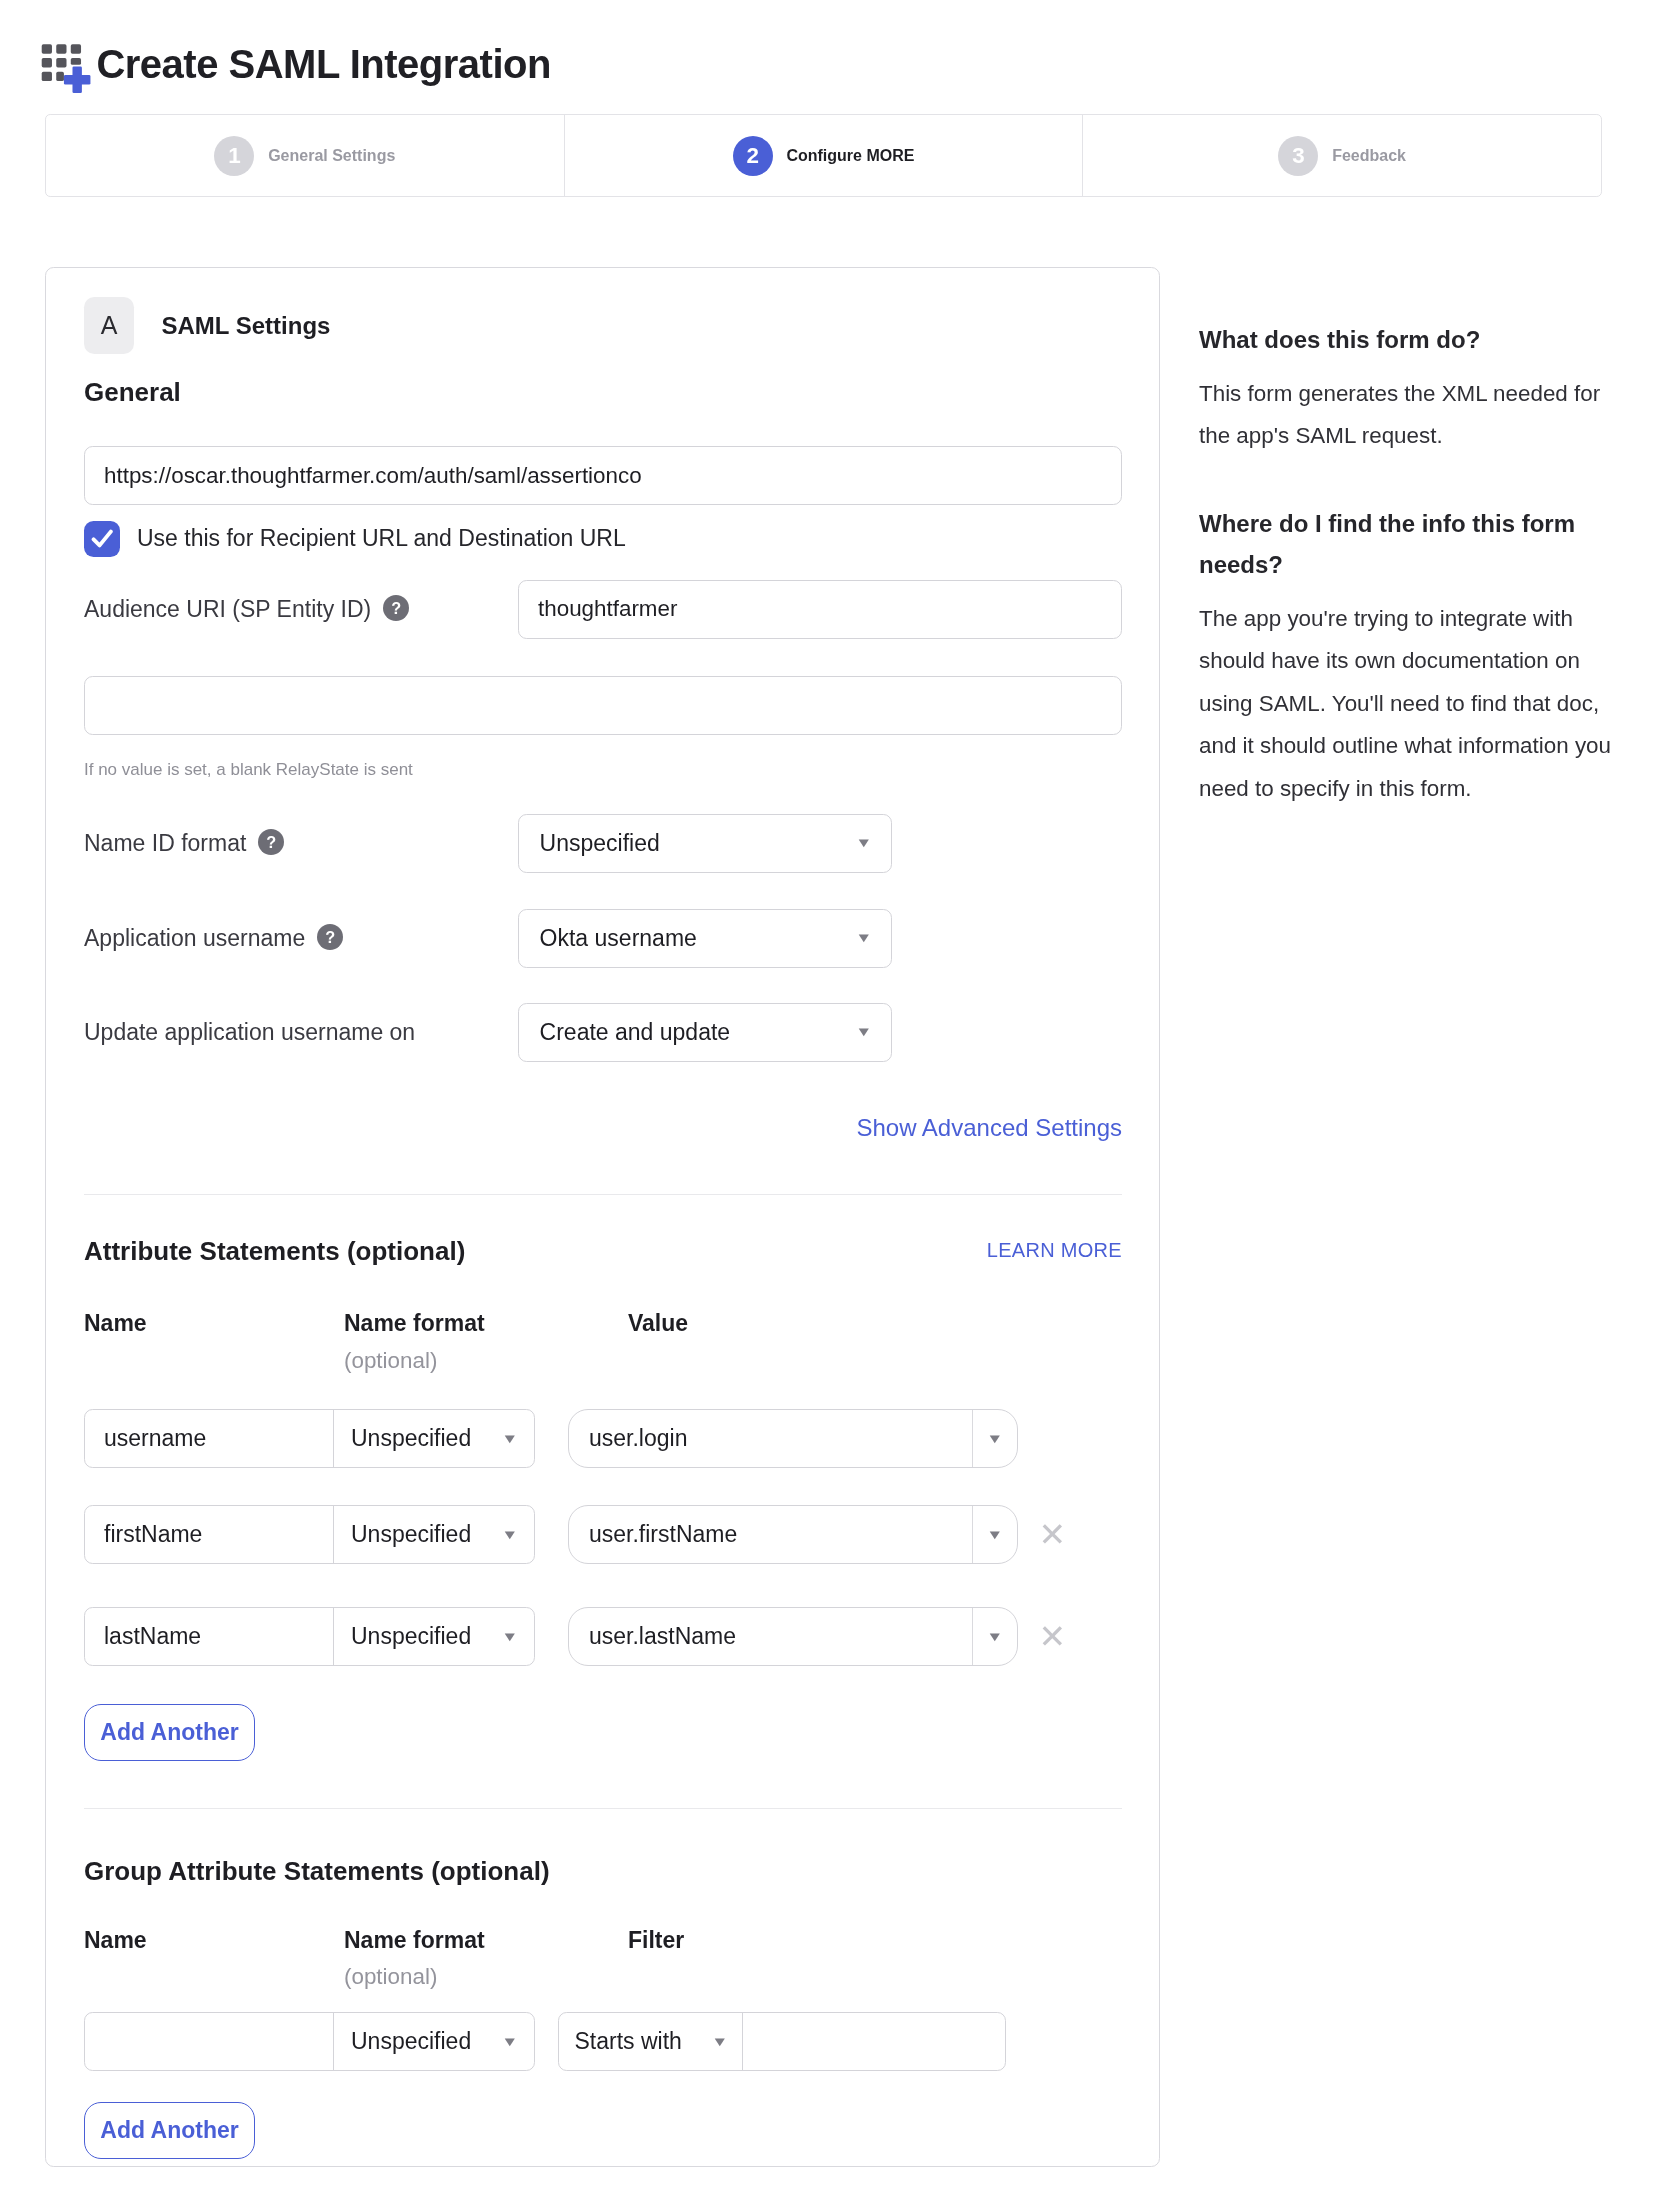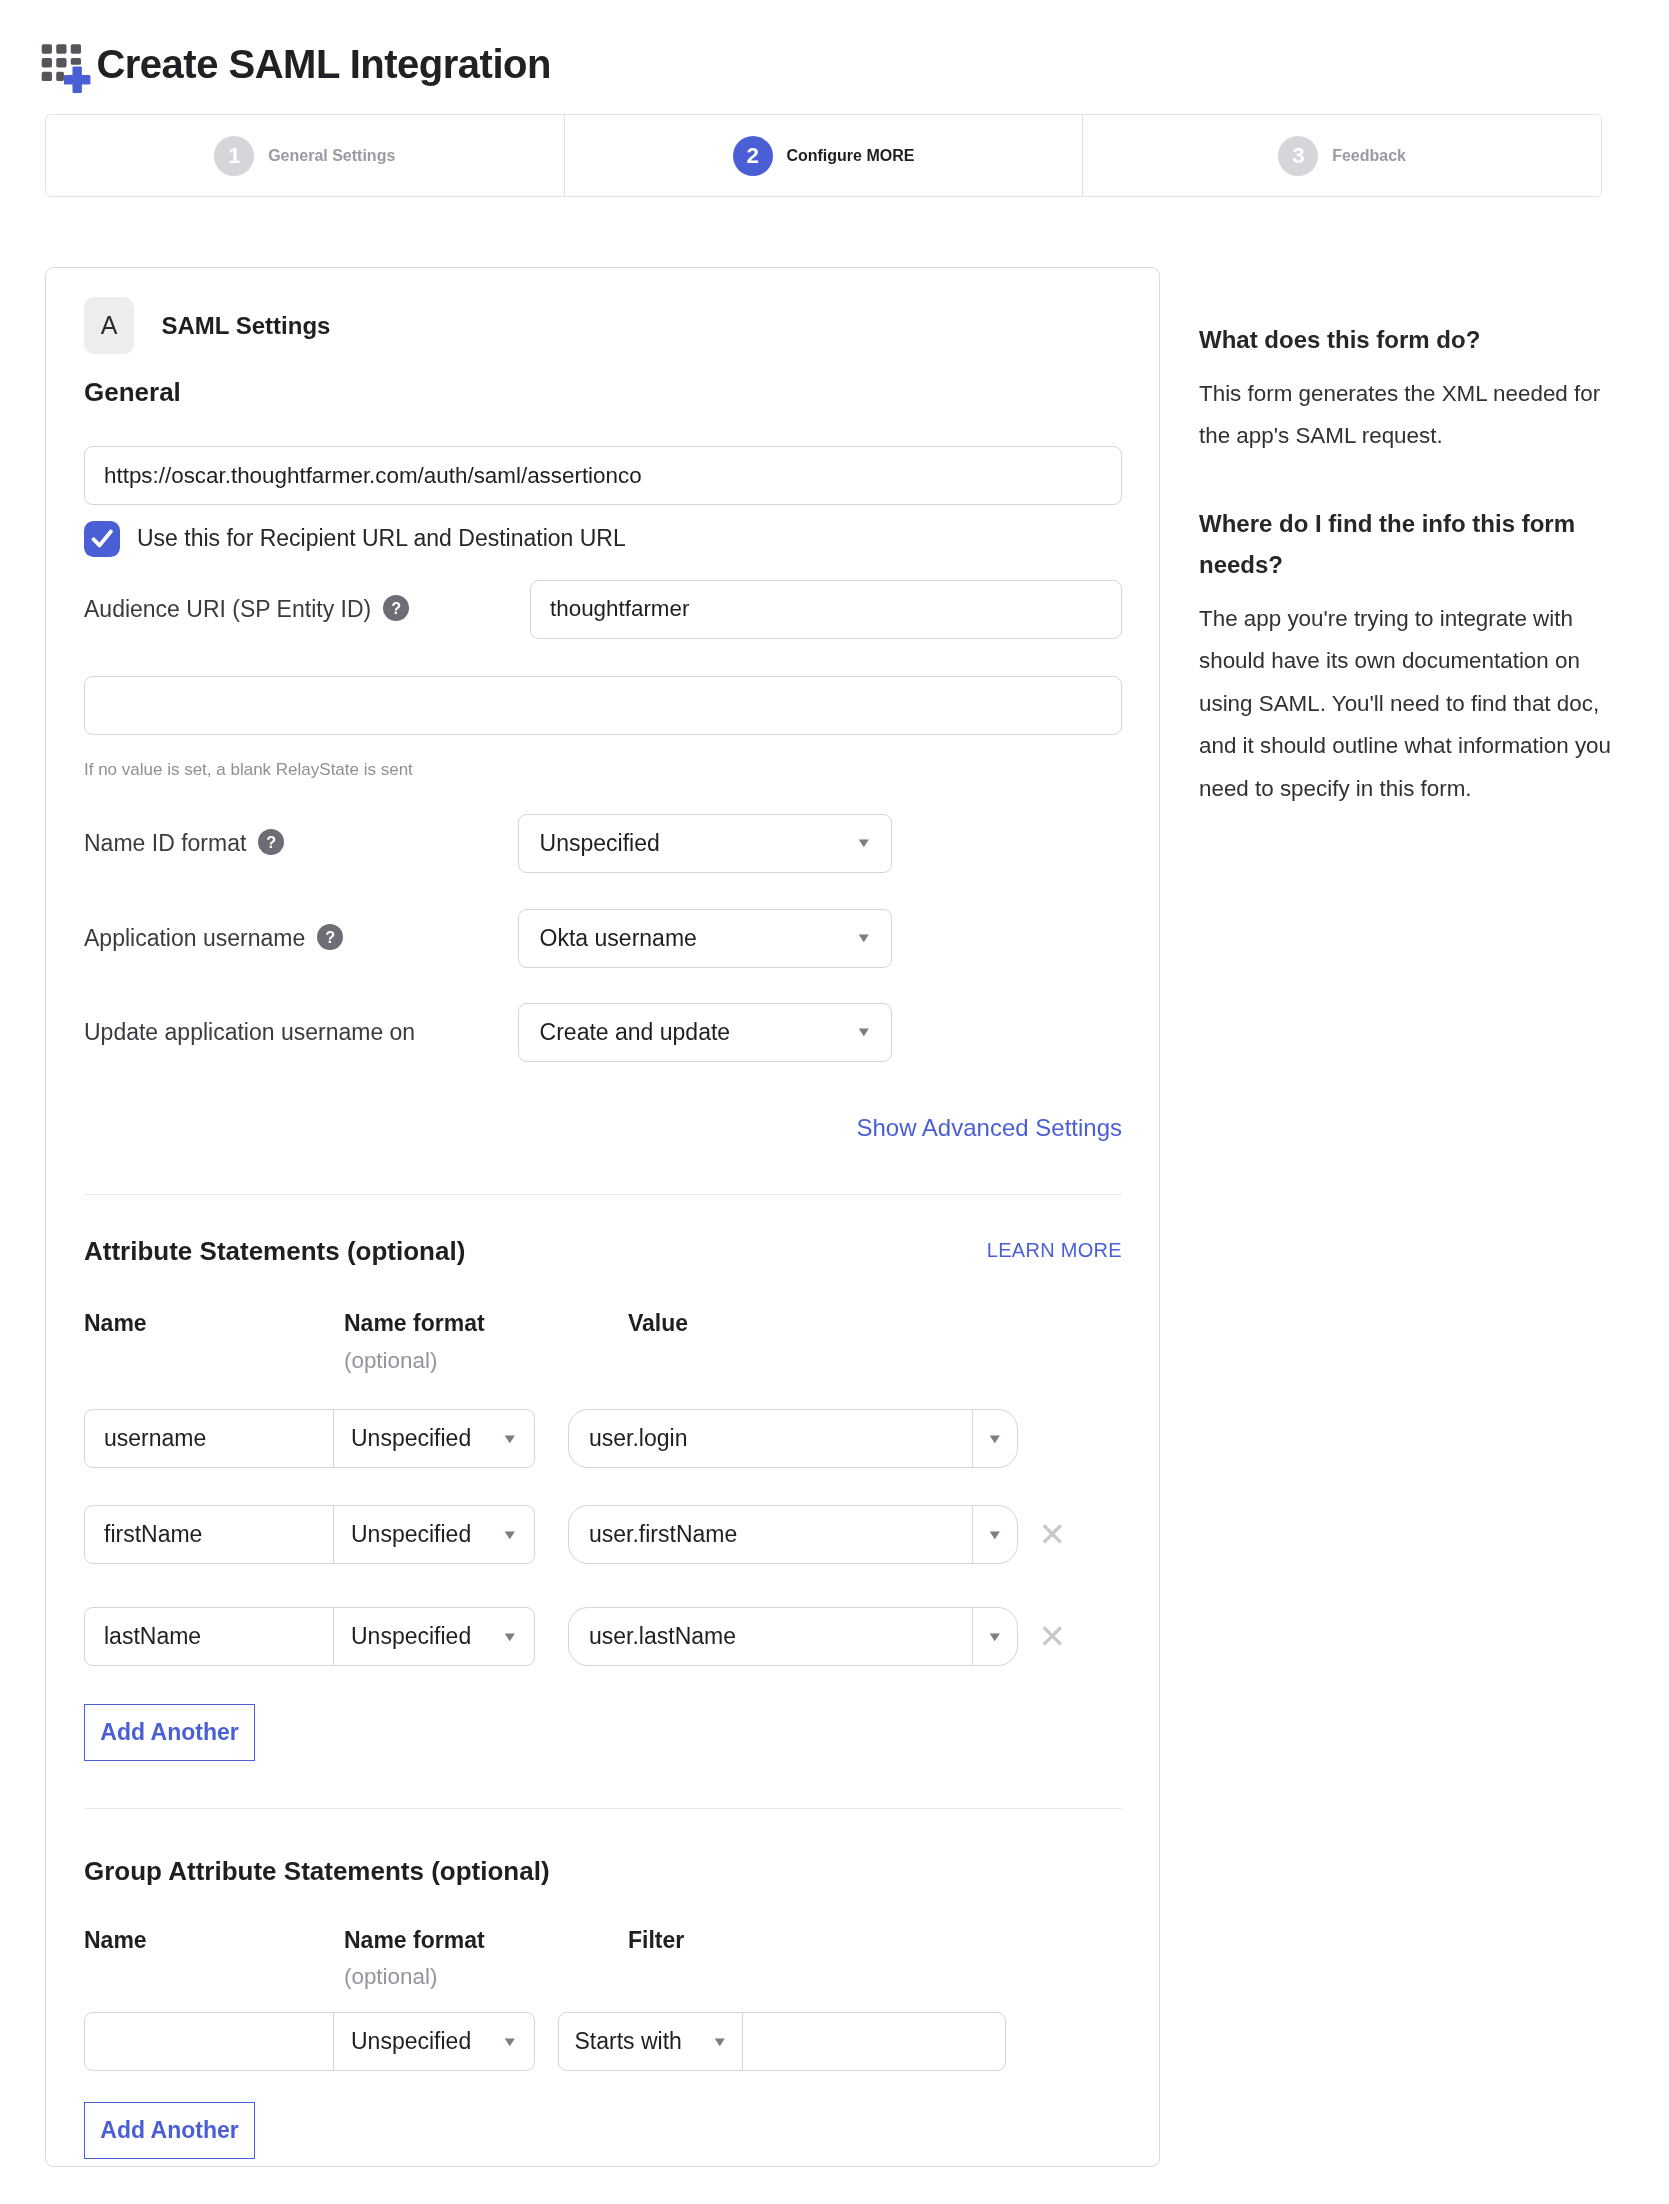--- a/index.html
+++ b/index.html
@@ -88,33 +88,33 @@
   .remove{margin-left:20.6px;font-size:33px;color:#c6c6cb;line-height:1;cursor:pointer;user-select:none;}
 
   .filter-combo{display:flex;width:448px;height:59px;box-sizing:border-box;flex:none;
     border:0.9px solid #d4d4d9;border-radius:8.6px;margin-left:23px;background:#fff;}
   .fc-select{width:184px;box-sizing:border-box;border-right:0.9px solid #d4d4d9;
     display:flex;align-items:center;justify-content:space-between;padding:0 15.5px;
     font-size:23px;cursor:pointer;}
   .fc-input{flex:1;display:flex;align-items:center;padding:0 19px;font-size:23px;cursor:text;}
 
   .add-btn{margin-top:38px;width:171px;height:57px;box-sizing:border-box;
-    border:1.7px solid #4a5fd6;border-radius:0;background:#fff;color:#4a5fd6;
+    border:1.7px solid #4a5fd6;border-radius:17px;background:#fff;color:#4a5fd6;
     font-size:23px;font-weight:700;display:flex;align-items:center;justify-content:center;
     cursor:pointer;font-family:inherit;}
 
   
   #sidebar{left:1199px;top:320px;width:413px;}
   .sb-h{font-size:24px;font-weight:700;color:#26262b;line-height:1.7;margin:0 0 12px;}
   .sb-p{font-size:22.4px;color:#303036;line-height:1.9;margin:0 0 46px;}
 
   
   #general-heading{margin-top:23px;}
   #row-sso{margin-top:38px;}
-  #row-audience{margin-top:23px;gap:12px;}
+  #row-audience{margin-top:23px;}
   #row-relay{margin-top:37px;}
   #row-nameid{margin-top:34px;}
   #row-appuser{margin-top:36px;}
   #row-updateuser{margin-top:35px;}
   #divider-1{margin-top:52px;}
   #attr-row-1{margin-top:34px;}
   #attr-row-2{margin-top:37px;}
   #attr-row-3{margin-top:43px;}
   #divider-2{margin-top:47px;}
   #group-heading{margin-top:47px;}

